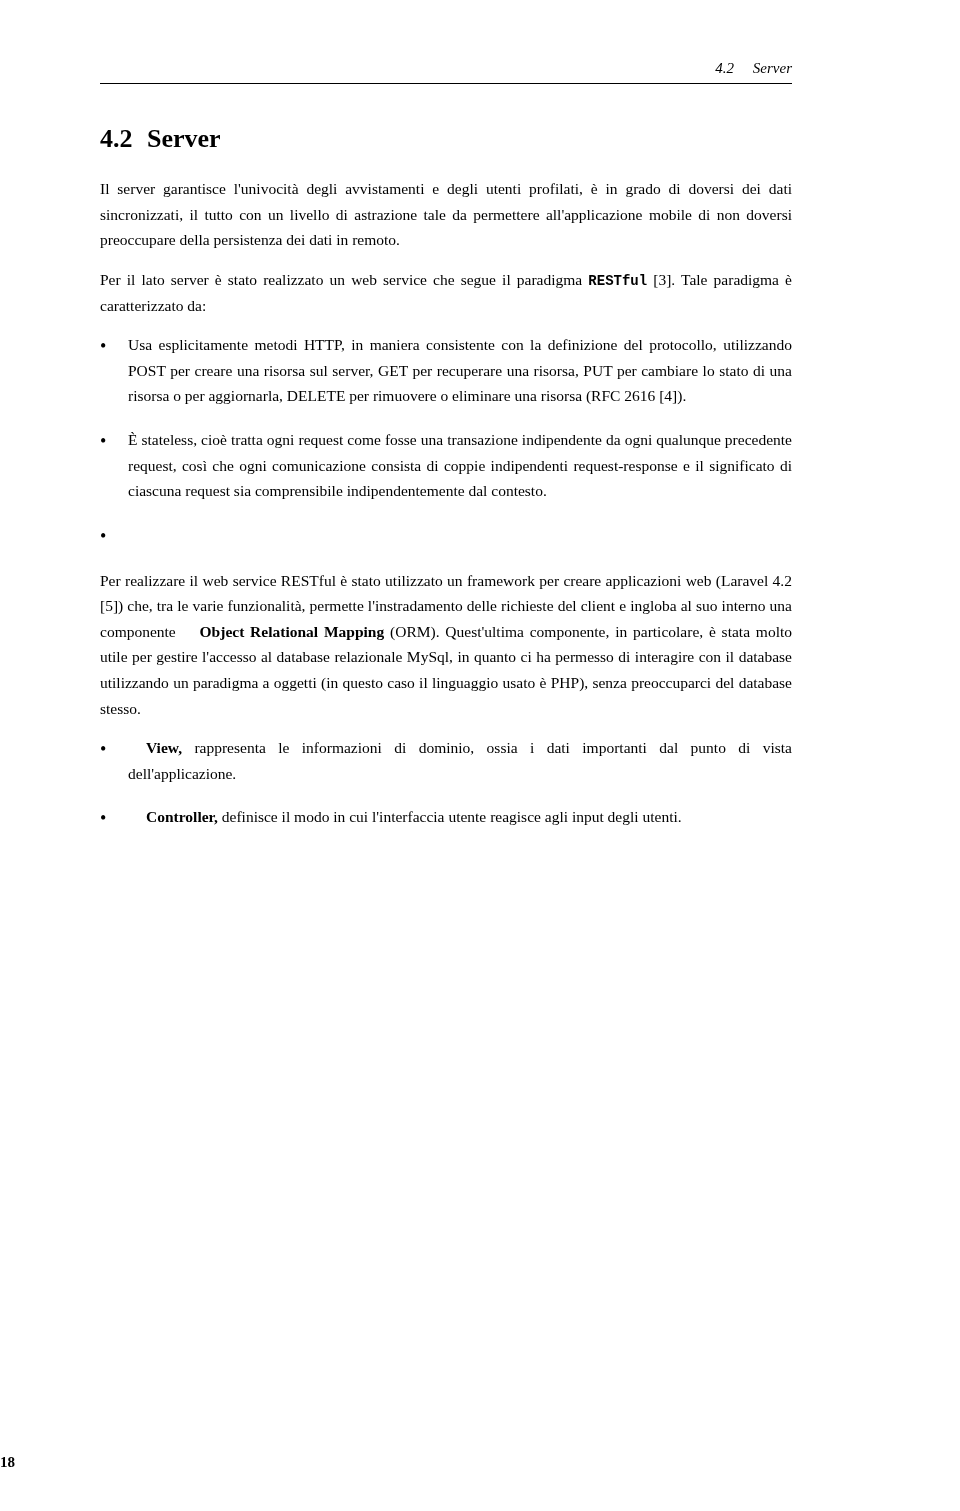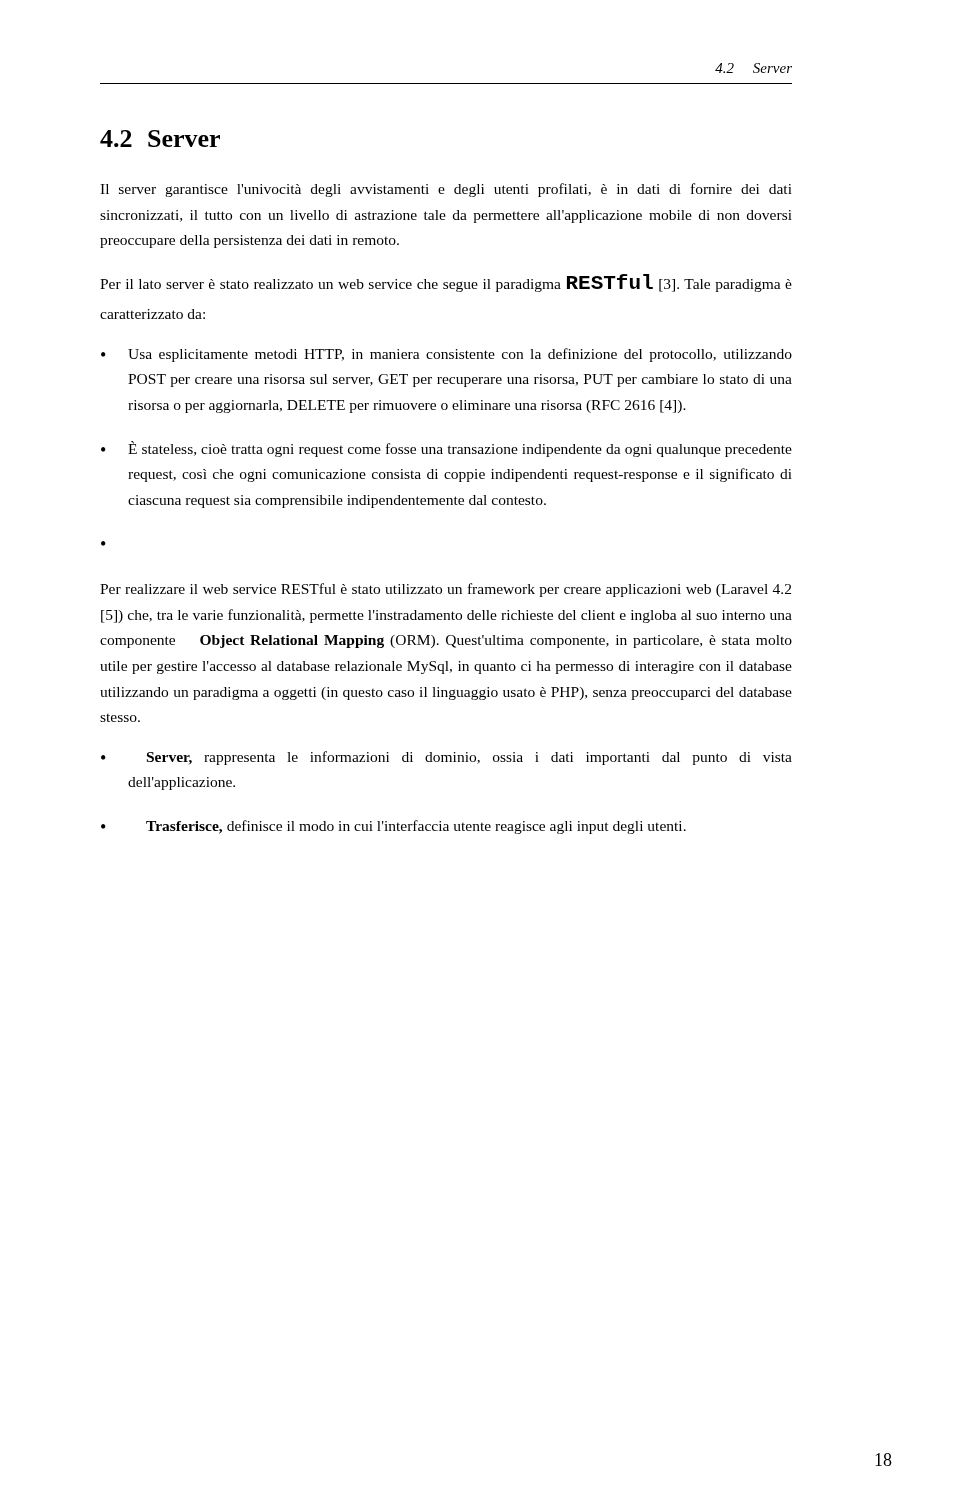--- a/index.html
+++ b/index.html
@@ -54,21 +54,21 @@
       font-size: 15.5px;
       line-height: 1.65;
       text-align: justify;
       margin-bottom: 14px;
       font-family: Georgia, "Times New Roman", serif;
     }
 
     .restful {
       font-weight: bold;
       font-family: "Courier New", monospace;
-      font-size: 21px;
+      font-size: 14px;
     }
 
     ul.bullet-list {
       list-style: none;
       margin: 0 0 18px 0;
       padding: 0;
     }
 
     ul.bullet-list li {
       display: flex;
@@ -96,44 +96,45 @@
     .bold {
       font-weight: bold;
       margin-left: 18px;
     }
 
     .page-footer {
       position: absolute;
       bottom: 40px;
       left: 0;
       right: 0;
-      text-align: right;
-      font-size: 18px;
+      text-align: left;
+      font-size: 15px;
       font-family: Georgia, "Times New Roman", serif;
+      font-weight: bold;
     }
   </style>
 </head>
 <body>
 
 <div class="page">
 
   <div class="header-line">
     <span class="header-text">
       <span>4.2</span>
       &nbsp;&nbsp;&nbsp;
       <span>Server</span>
     </span>
   </div>
 
   <h2 class="section-title">
     <span class="section-number">4.2</span>
     <span>Server</span>
   </h2>
 
-  <p>Il server garantisce l'univocità degli avvistamenti e degli utenti profilati, è in dati di fornire dei dati sincronizzati, il tutto con un livello di astrazione tale da permettere all'applicazione mobile di non doversi preoccupare della persistenza dei dati in remoto.</p>
+  <p>Il server garantisce l'univocità degli avvistamenti e degli utenti profilati, è in grado di doversi dei dati sincronizzati, il tutto con un livello di astrazione tale da permettere all'applicazione mobile di non doversi preoccupare della persistenza dei dati in remoto.</p>
 
   <p>
     <span>Per il lato server è stato realizzato un web service che segue il paradigma </span><span class="restful">RESTful</span><span> [3]. Tale paradigma è caratterizzato da:</span>
   </p>
 
   <ul class="bullet-list">
     <li>
       <span class="bullet">•</span>
       <span class="bullet-content">Usa esplicitamente metodi HTTP, in maniera consistente con la definizione del protocollo, utilizzando POST per creare una risorsa sul server, GET per recuperare una risorsa, PUT per cambiare lo stato di una risorsa o per aggiornarla, DELETE per rimuovere o eliminare una risorsa (RFC 2616 [4]).</span>
     </li>
@@ -147,25 +148,25 @@
   </ul>
 
   <p>
     Per realizzare il web service RESTful è stato utilizzato un framework per creare applicazioni web (Laravel 4.2 [5]) che, tra le varie funzionalità, permette l'instradamento delle richieste del client e ingloba al suo interno una componente <span class="bold">Object Relational Mapping</span> (ORM). Quest'ultima componente, in particolare, è stata molto utile per gestire l'accesso al database relazionale MySql, in quanto ci ha permesso di interagire con il database utilizzando un paradigma a oggetti (in questo caso il linguaggio usato è PHP), senza preoccuparci del database stesso.
   </p>
 
 
   <ul class="bullet-list">
     <li>
       <span class="bullet">•</span>
-      <span class="bullet-content"><span class="bold">Server,</span> rappresenta le informazioni di dominio, ossia i dati importanti dal punto di vista dell'applicazione.</span>
+      <span class="bullet-content"><span class="bold">View,</span> rappresenta le informazioni di dominio, ossia i dati importanti dal punto di vista dell'applicazione.</span>
     </li>
     <li>
       <span class="bullet">•</span>
-      <span class="bullet-content"><span class="bold">Trasferisce,</span> definisce il modo in cui l'interfaccia utente reagisce agli input degli utenti.</span>
+      <span class="bullet-content"><span class="bold">Controller,</span> definisce il modo in cui l'interfaccia utente reagisce agli input degli utenti.</span>
     </li>
   </ul>
 
   <div class="page-footer">
     <span>18</span>
   </div>
 
 </div>
 
 </body></html>

